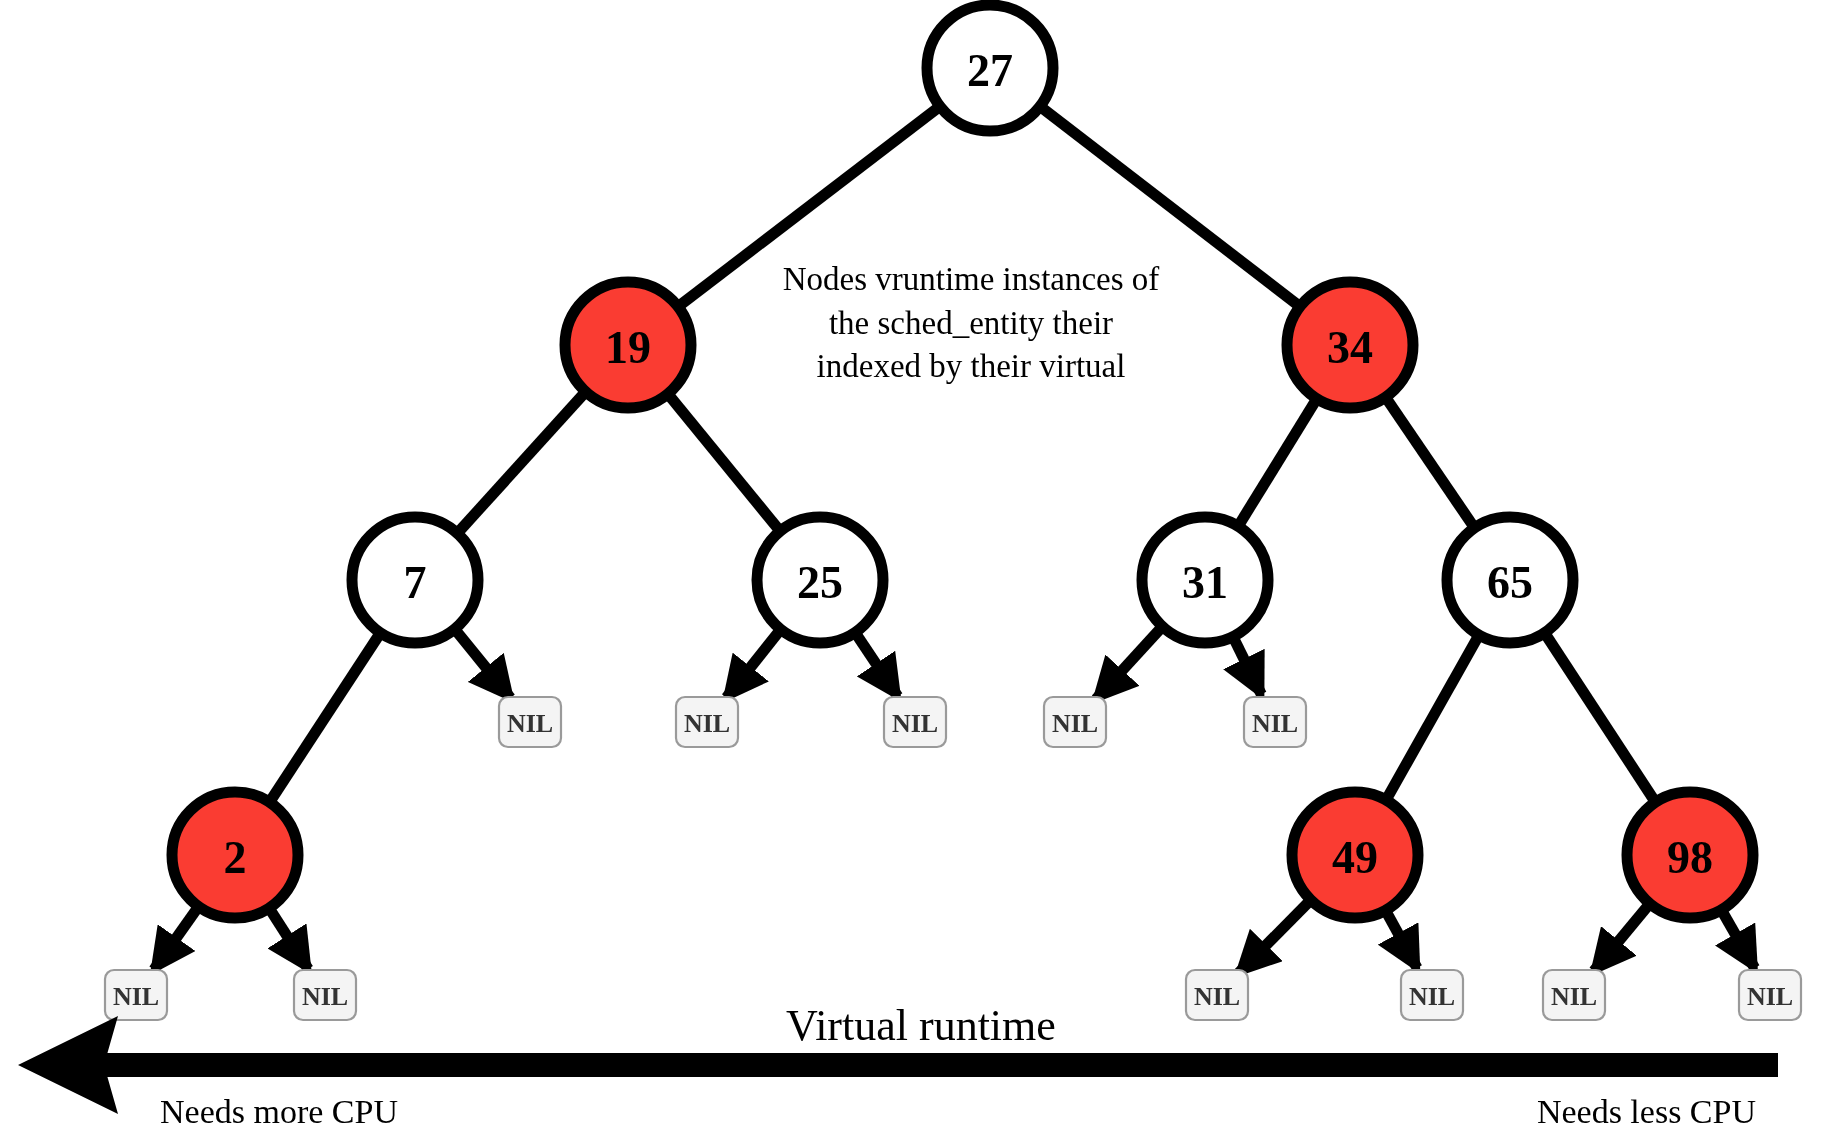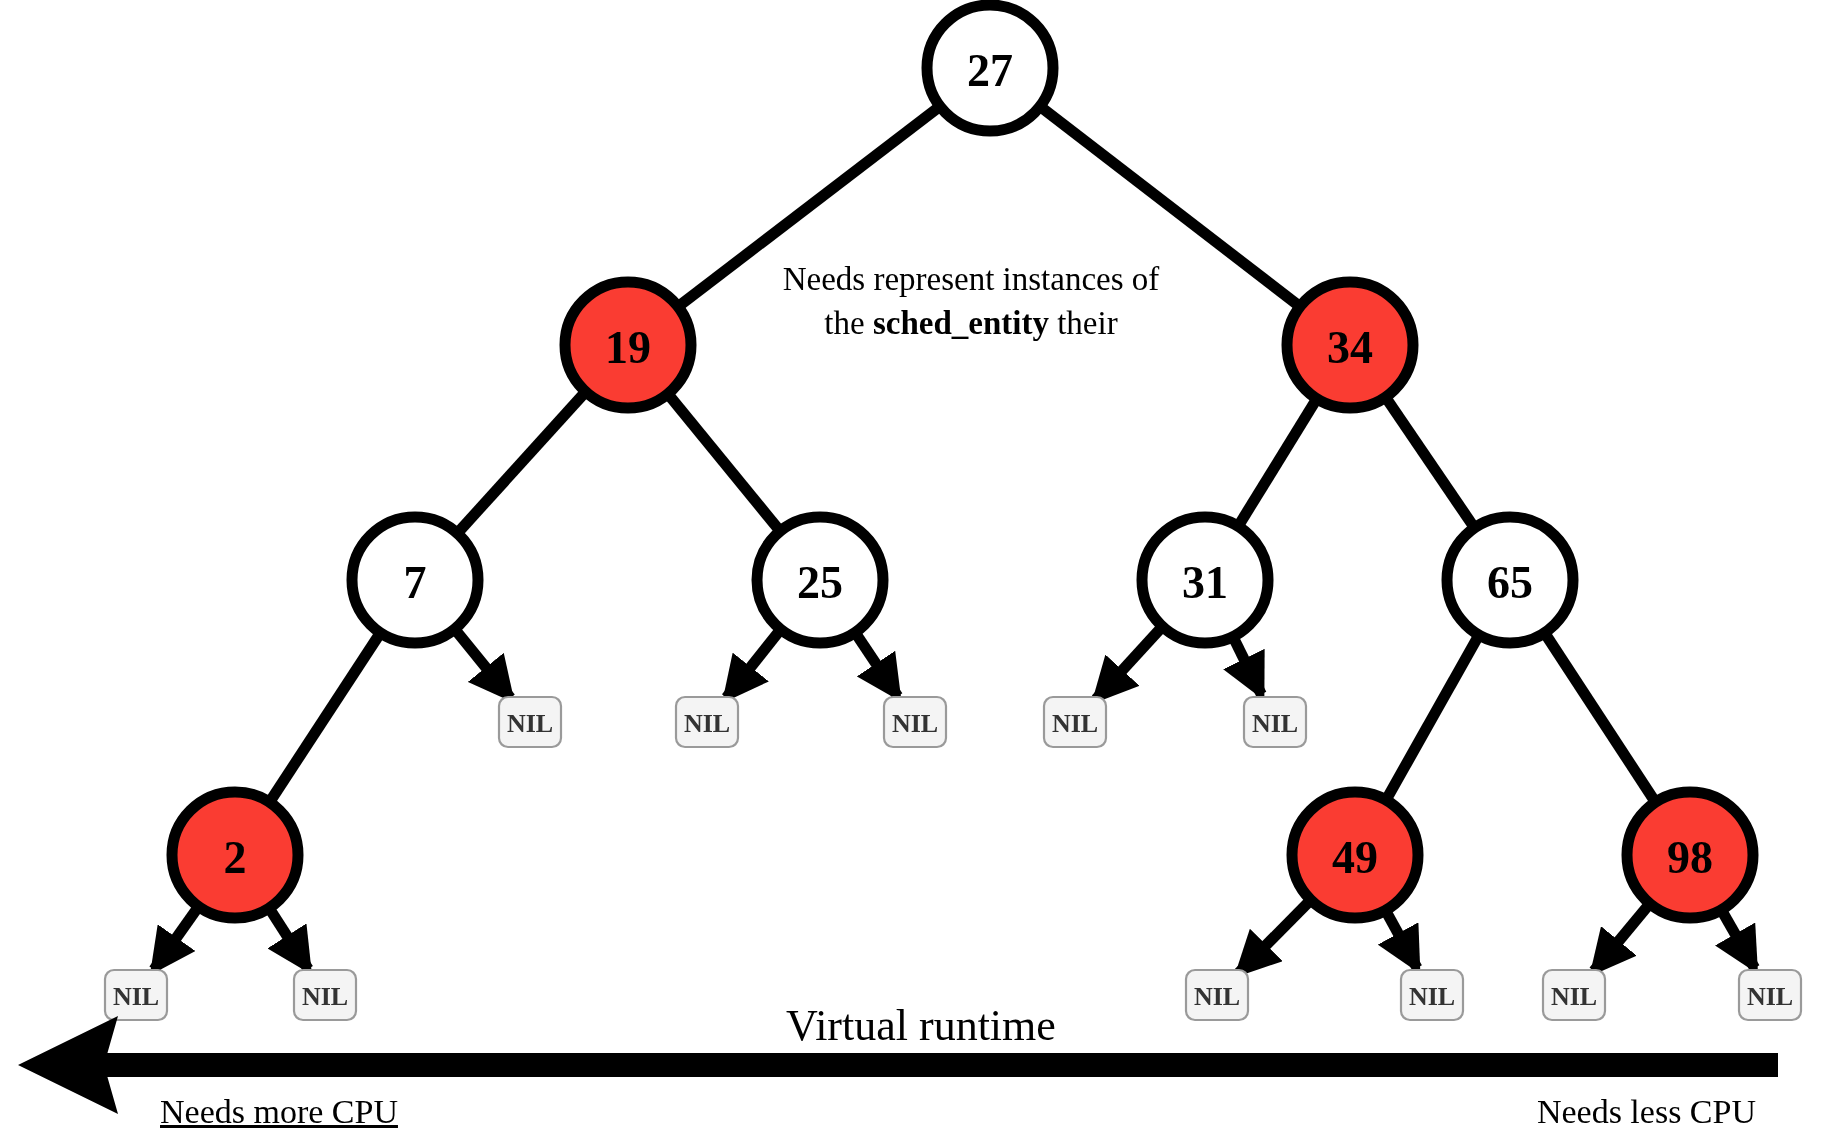--- a/index.html
+++ b/index.html
@@ -56,21 +56,21 @@
     dominant-baseline: central;
   }
   .annotation {
     position: absolute;
     text-align: center;
     font-family: "Liberation Serif", "DejaVu Serif", serif;
     font-size: 33px;
     line-height: 1.32;
     color: #000000;
   }
-  .annotation b { font-weight: bold; }
+  .annotation b { font-weight: normal; }
   .axis-caption {
     position: absolute;
     font-family: "Liberation Serif", "DejaVu Serif", serif;
     font-size: 34px;
     color: #000000;
     white-space: nowrap;
   }
   .axis-title {
     position: absolute;
     font-family: "Liberation Serif", "DejaVu Serif", serif;
@@ -196,31 +196,31 @@
           <text x="1355" y="857" class="node-label">49</text>
         </g>
         <g>
           <circle cx="1690" cy="855" r="63" class="node-circle red-node"></circle>
           <text x="1690" y="857" class="node-label">98</text>
         </g>
       </g>
   </svg>
 
   <div class="annotation" style="left: 736px; top: 258px; width: 470px;">
-    <span>Needs represent instances of</span><br>
+    <span>Nodes vruntime instances of</span><br>
     <span>the </span><b>sched_entity</b><span> their</span><br>
-    <br>
+    <span>indexed by their virtual</span><br>
   </div>
 
   <svg class="tree-layer" viewBox="0 0 1844 1144" style="pointer-events:none;">
     <g>
       <rect x="98" y="1053" width="1680" height="24" fill="#000000"></rect>
       <path d="M 18 1065 L 118 1016 L 104 1065 L 118 1114 Z" fill="#000000"></path>
     </g>
   </svg>
 
   <div class="axis-title" style="left: 786px; top: 1000px;">Virtual runtime</div>
 
-  <div class="axis-caption" style="left: 160px; top: 1093px; text-decoration: underline;">Needs more CPU</div>
+  <div class="axis-caption" style="left: 160px; top: 1093px;">Needs more CPU</div>
 
   <div class="axis-caption" style="right: 88px; top: 1093px; margin-left: 12px;">Needs less CPU</div>
 
 </div>
 
 </body></html>

